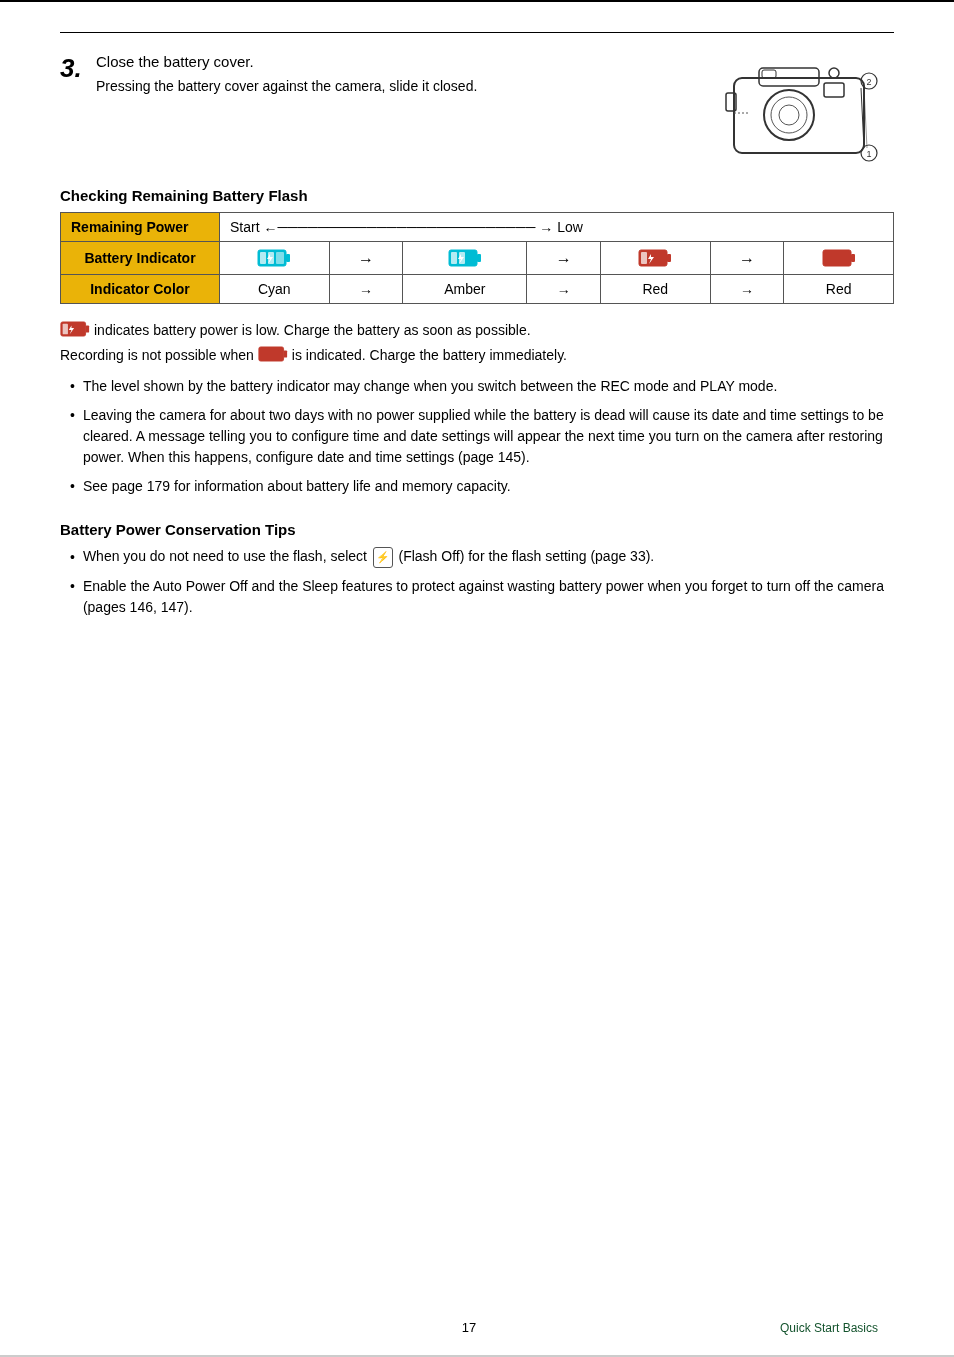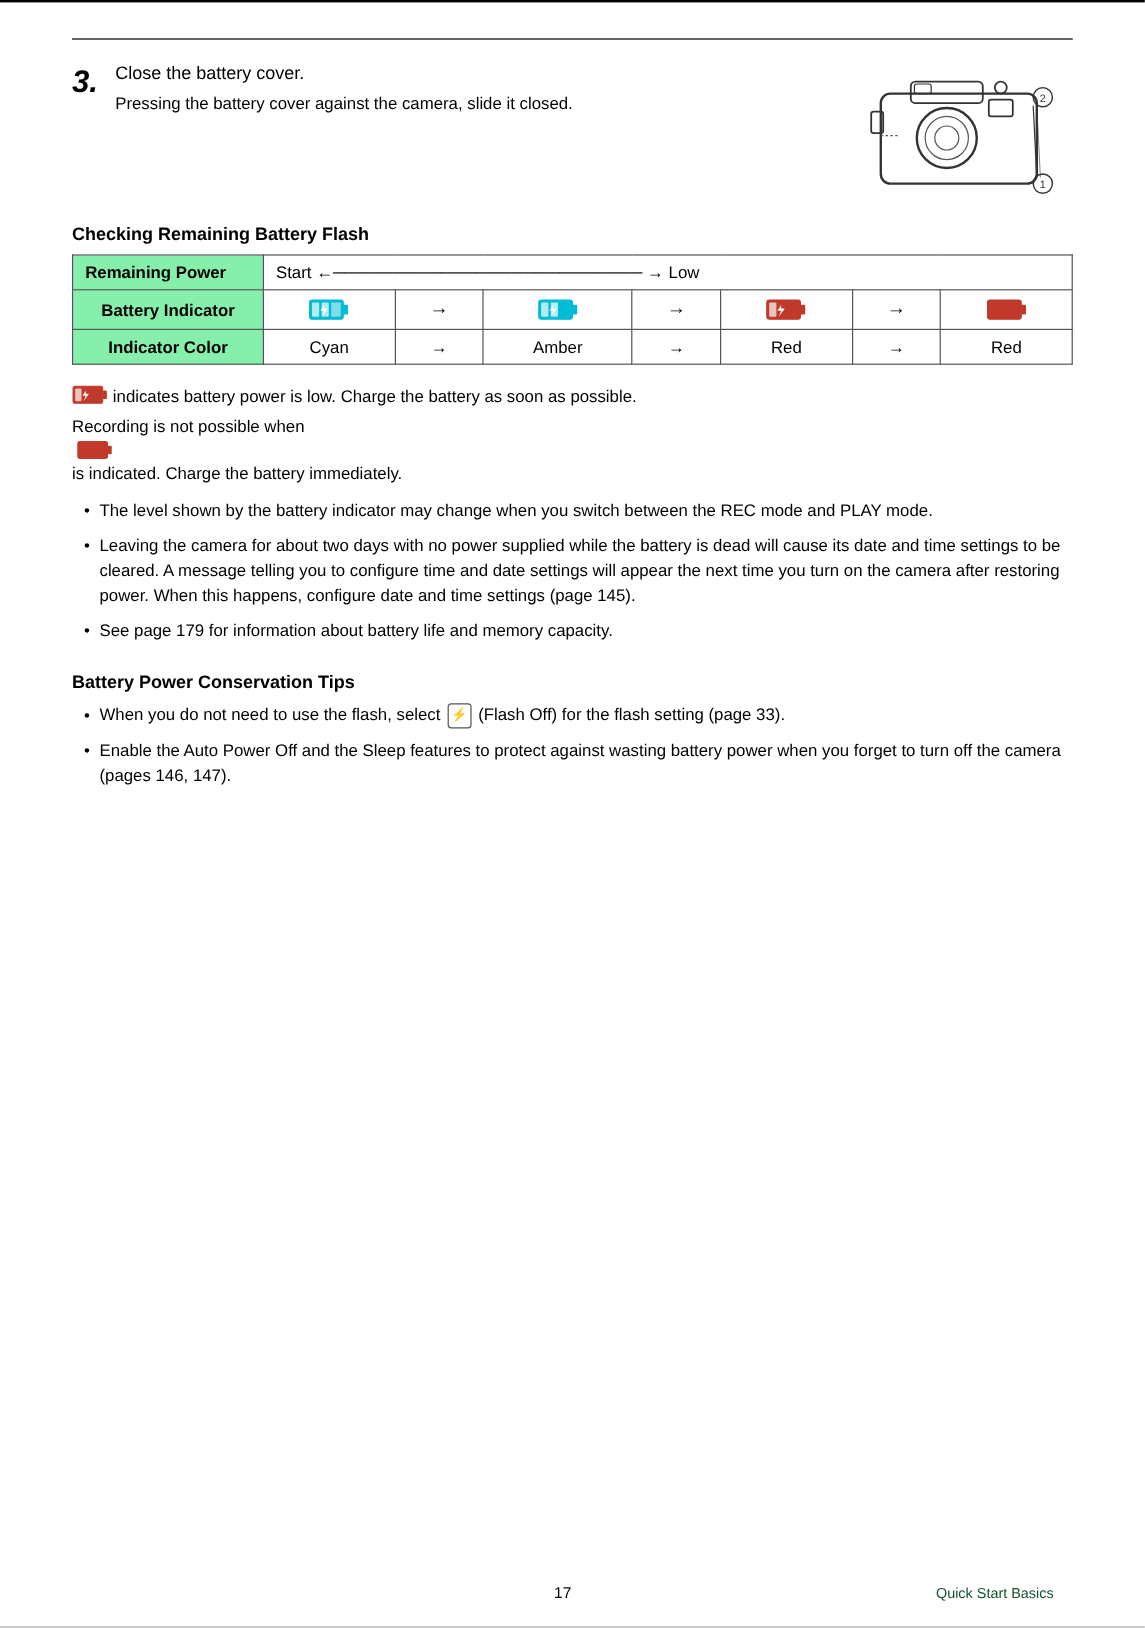--- a/index.html
+++ b/index.html
@@ -82,21 +82,21 @@
       margin-bottom: 16px;
       border: 1.5px solid #555;
     }
     .battery-table td, .battery-table th {
       border: 1.5px solid #555;
       padding: 6px 10px;
       vertical-align: middle;
     }
     .row-label {
       font-weight: bold;
-      background: #86efac;
+      background: #eab308;
       white-space: nowrap;
       width: 159px;
     }
     .power-row td {
       text-align: left;
     }
     .indicator-row td {
       text-align: center;
     }
     .color-row td {
@@ -291,21 +291,21 @@
       <span style="margin-right:4px; display:inline-flex; align-items:center;">
         <svg width="30" height="18" viewBox="0 0 34 20">
           <rect x="1" y="2" width="28" height="16" rx="2" fill="#c0392b" stroke="#c0392b" stroke-width="1"></rect>
           <rect x="29" y="6" width="4" height="8" rx="1" fill="#c0392b"></rect>
           <rect x="3" y="4" width="6" height="12" rx="1" fill="white" opacity="0.7"></rect>
           <path d="M13 6 L10 11 L13 11 L11 16 L16 9 L13 9 Z" fill="white" stroke="none"></path>
         </svg>
       </span>
       <span> indicates battery power is low. Charge the battery as soon as possible.</span>
     </div>
-    <div style="display:flex; align-items:flex-start; margin-bottom:10px; line-height:1.5; flex-wrap:wrap;flex-direction:column;">
+    <div style="display:flex; align-items:flex-start; margin-bottom:10px; line-height:1.5; flex-wrap:wrap;">
       <span>Recording is not possible when</span>
       <span style="margin: 0 4px; display:inline-flex; align-items:center;">
         <svg width="30" height="18" viewBox="0 0 34 20">
           <rect x="1" y="2" width="28" height="16" rx="2" fill="#c0392b" stroke="#c0392b" stroke-width="1"></rect>
           <rect x="29" y="6" width="4" height="8" rx="1" fill="#c0392b"></rect>
         </svg>
       </span>
       <span> is indicated. Charge the battery immediately.</span>
     </div>
 

